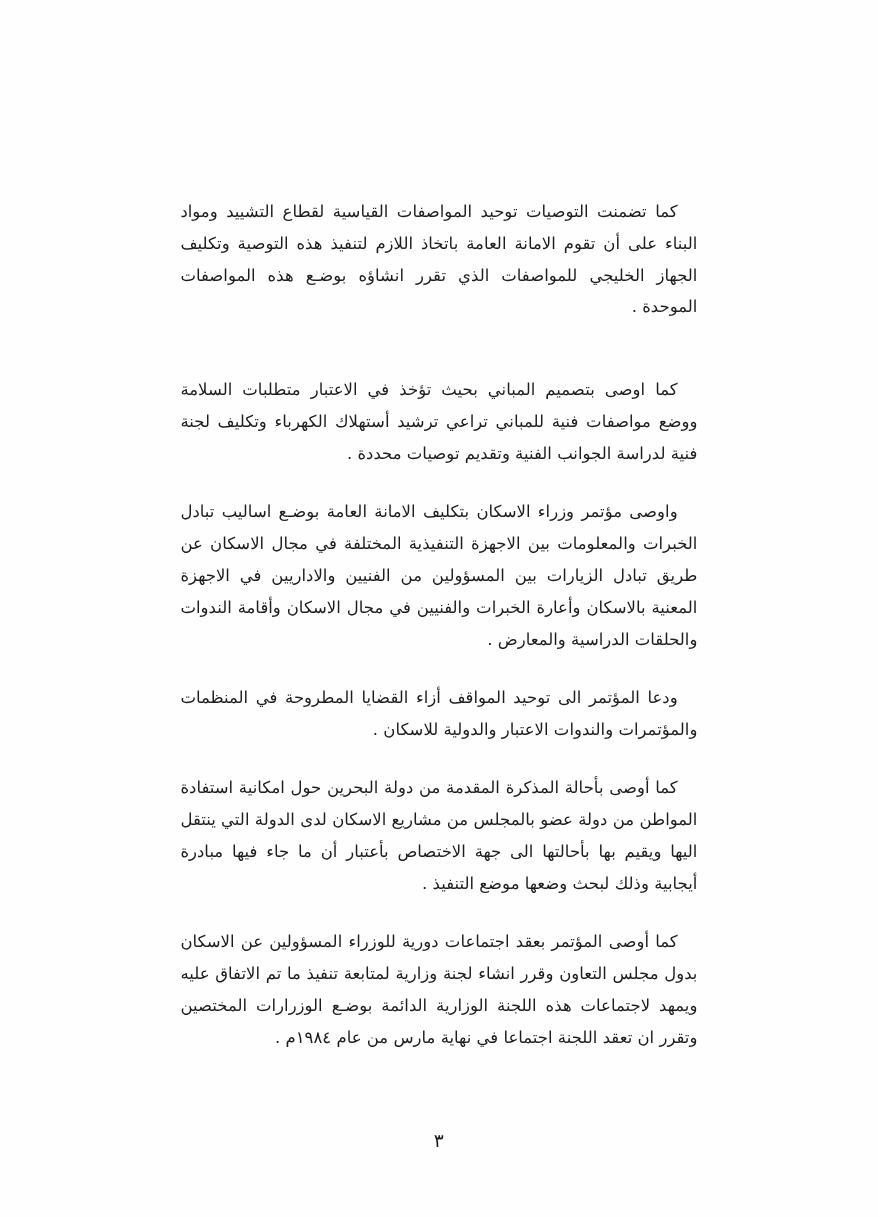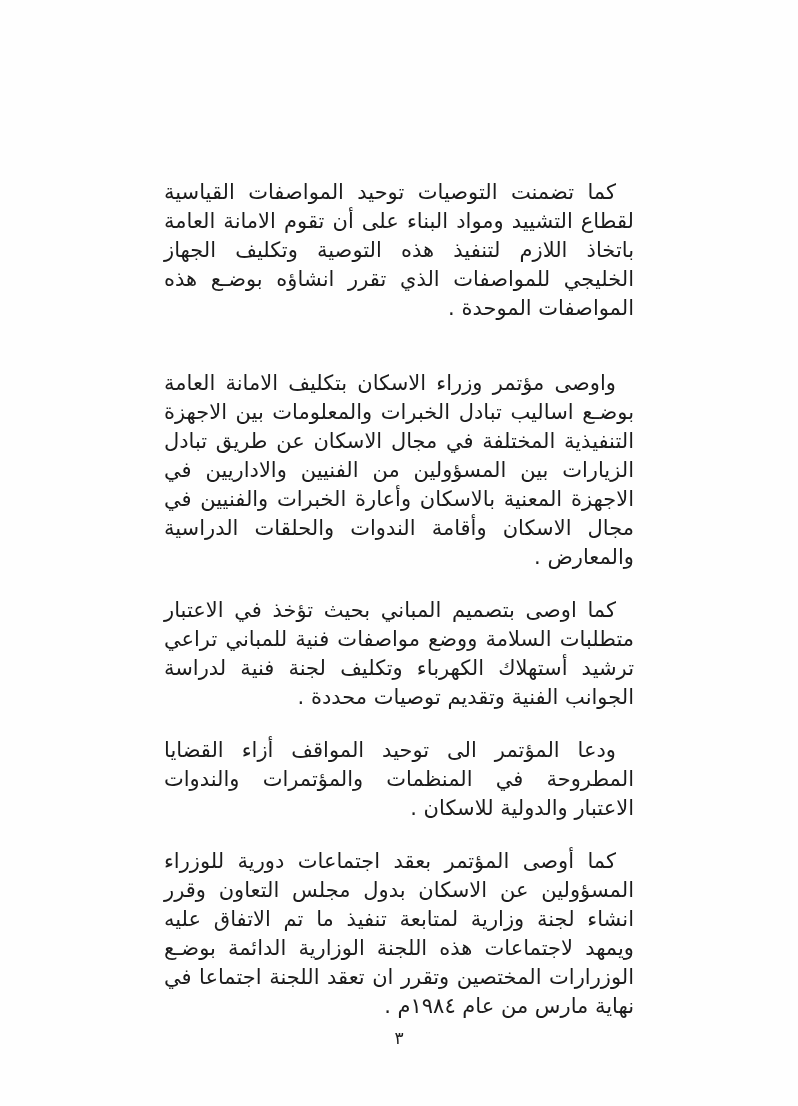--- a/index.html
+++ b/index.html
@@ -21,21 +21,21 @@
     background: #fefefe;
   }
   .text-block {
     position: absolute;
     top: 178px;
     right: 164px;
     width: 470px;
     direction: rtl;
     text-align: justify;
     text-justify: inter-word;
-    font-size: 21px;
+    font-size: 15px;
     line-height: 29px;
     letter-spacing: 0;
   }
   .text-block p {
     margin: 0 0 24px 0;
     text-indent: 18px;
   }
   .text-block p.first-para {
     margin-bottom: 46px;
   }
@@ -50,21 +50,22 @@
     color: #1c1c1c;
   }
 </style>
 </head>
 <body>
 
 <div class="scan-page">
 
   <div class="text-block">
     <p class="first-para">كما تضمنت التوصيات توحيد المواصفات القياسية لقطاع التشييد ومواد البناء على أن تقوم الامانة العامة باتخاذ اللازم لتنفيذ هذه التوصية وتكليف الجهاز الخليجي للمواصفات الذي تقرر انشاؤه بوضـع هذه المواصفات الموحدة .</p>
+    <p>كما اوصى بتصميم المباني بحيث تؤخذ في الاعتبار متطلبات السلامة ووضع مواصفات فنية للمباني تراعي ترشيد أستهلاك الكهرباء وتكليف لجنة فنية لدراسة الجوانب الفنية وتقديم توصيات محددة .</p>
     <p>واوصى مؤتمر وزراء الاسكان بتكليف الامانة العامة بوضـع اساليب تبادل الخبرات والمعلومات بين الاجهزة التنفيذية المختلفة في مجال الاسكان عن طريق تبادل الزيارات بين المسؤولين من الفنيين والاداريين في الاجهزة المعنية بالاسكان وأعارة الخبرات والفنيين في مجال الاسكان وأقامة الندوات والحلقات الدراسية والمعارض .</p>
-    <p>كما اوصى بتصميم المباني بحيث تؤخذ في الاعتبار متطلبات السلامة ووضع مواصفات فنية للمباني تراعي ترشيد أستهلاك الكهرباء وتكليف لجنة فنية لدراسة الجوانب الفنية وتقديم توصيات محددة .</p>
     <p>ودعا المؤتمر الى توحيد المواقف أزاء القضايا المطروحة في المنظمات والمؤتمرات والندوات الاعتبار والدولية للاسكان .</p>
+    <p>كما أوصى بأحالة المذكرة المقدمة من دولة البحرين حول امكانية استفادة المواطن من دولة عضو بالمجلس من مشاريع الاسكان لدى الدولة التي ينتقل اليها ويقيم بها بأحالتها الى جهة الاختصاص بأعتبار أن ما جاء فيها مبادرة أيجابية وذلك لبحث وضعها موضع التنفيذ .</p>
     <p>كما أوصى المؤتمر بعقد اجتماعات دورية للوزراء المسؤولين عن الاسكان بدول مجلس التعاون وقرر انشاء لجنة وزارية لمتابعة تنفيذ ما تم الاتفاق عليه ويمهد لاجتماعات هذه اللجنة الوزارية الدائمة بوضـع الوزرارات المختصين وتقرر ان تعقد اللجنة اجتماعا في نهاية مارس من عام ١٩٨٤م .</p>
   </div>
 
   <div class="page-number">٣</div>
 
 </div>
 
 </body></html>

